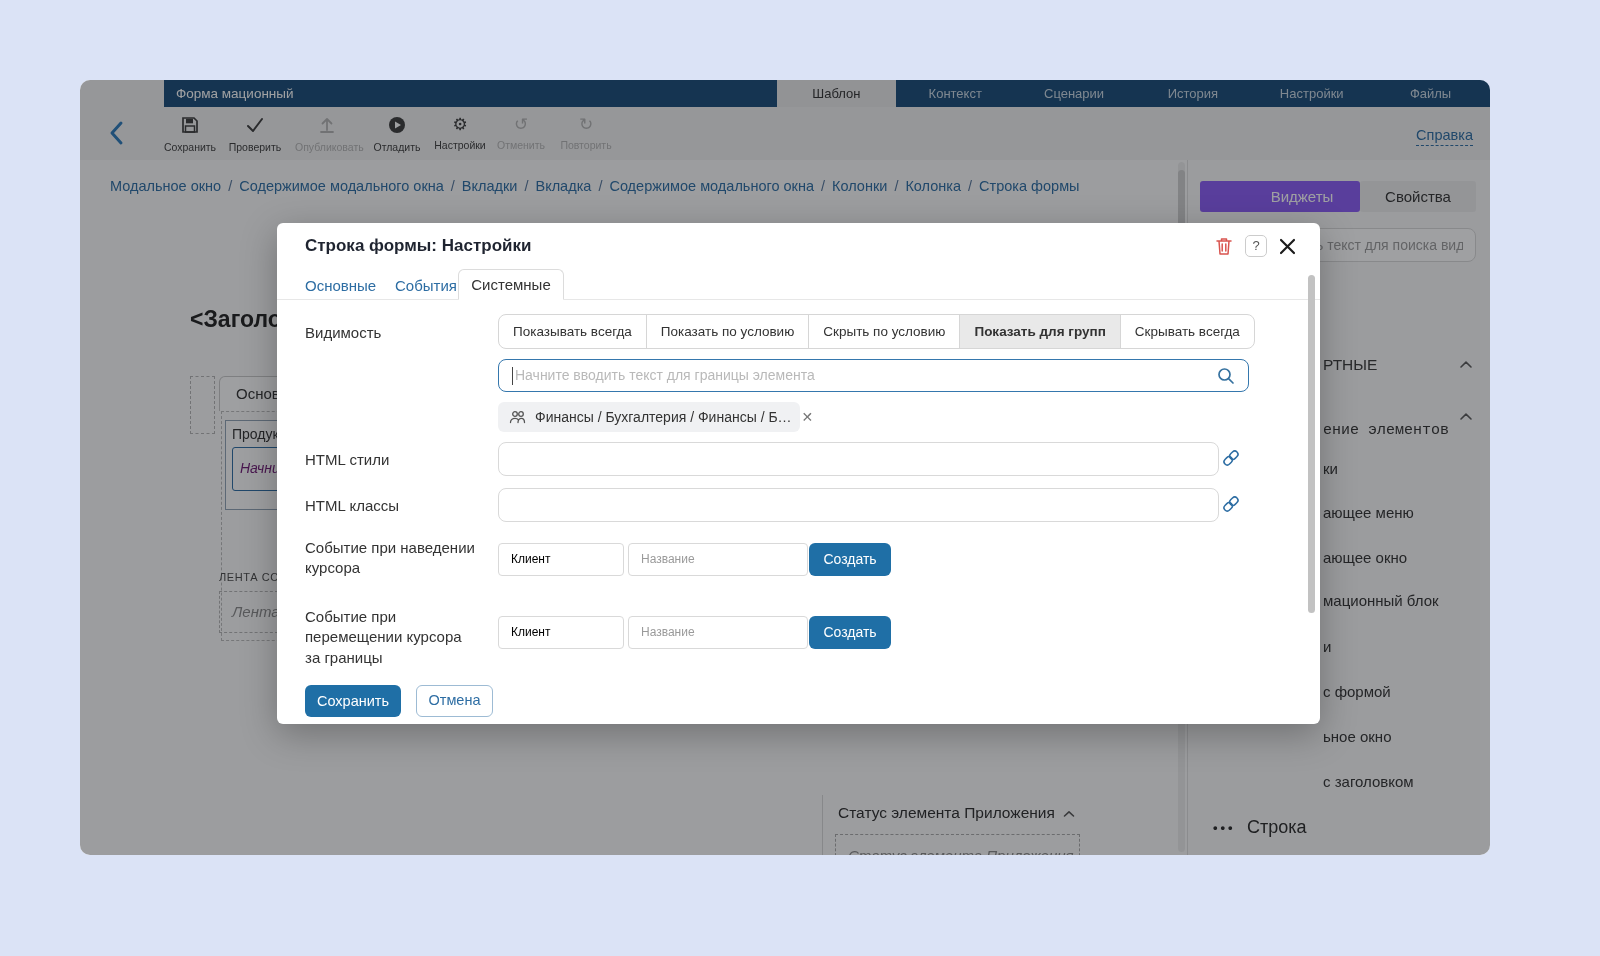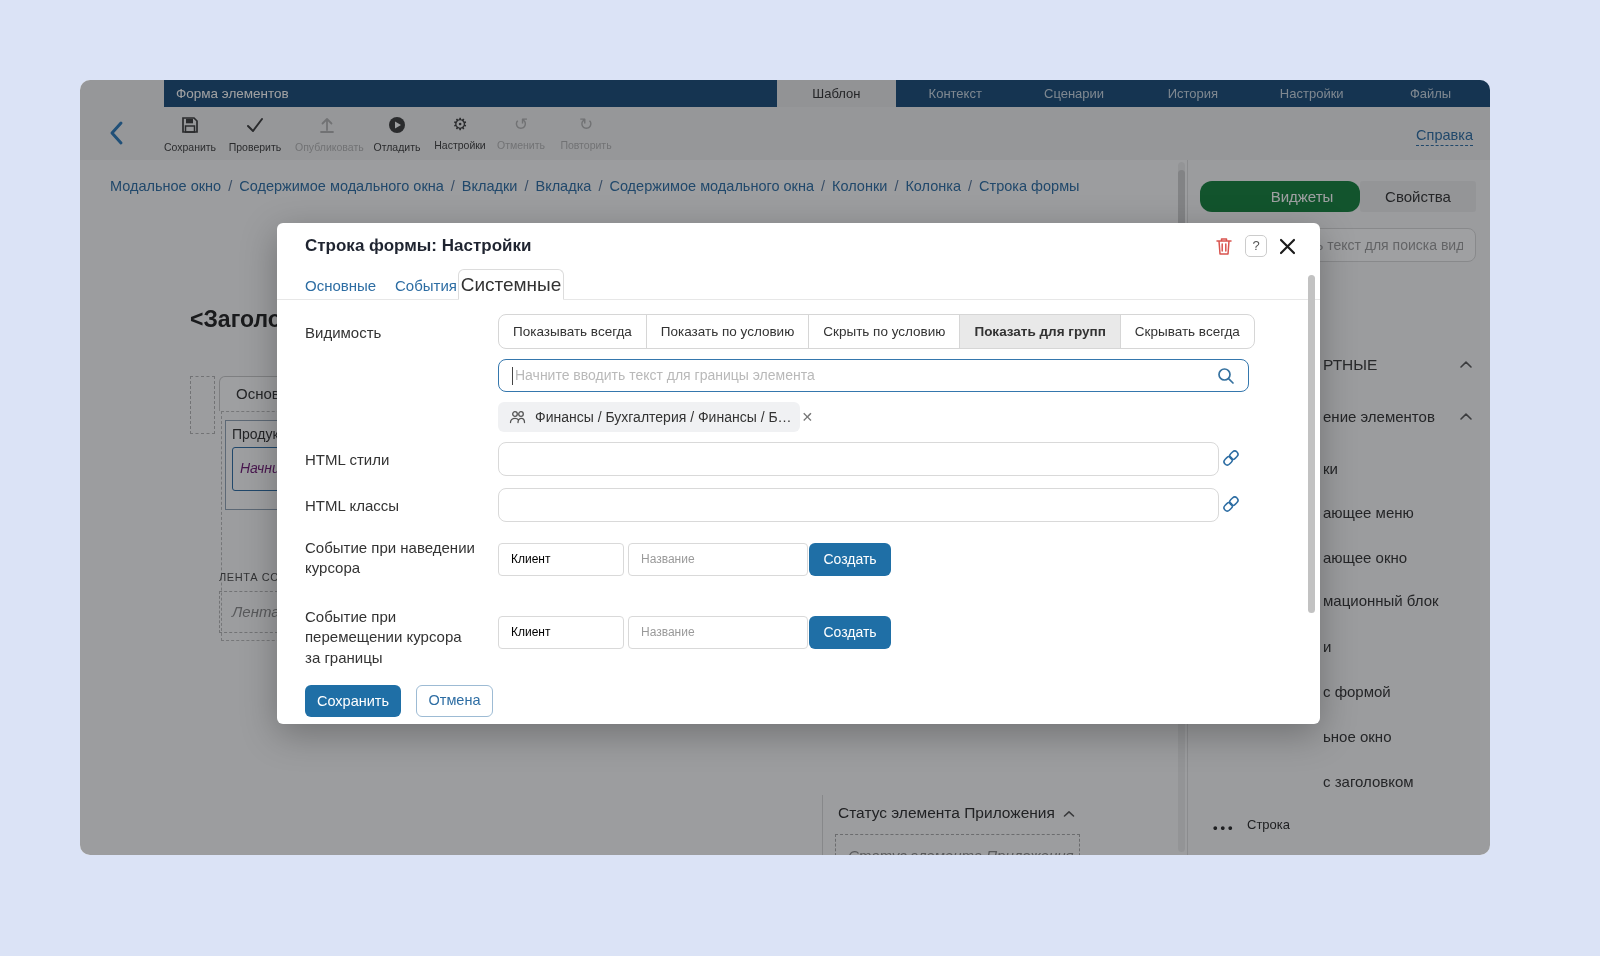--- a/index.html
+++ b/index.html
@@ -45,40 +45,40 @@
   .cv-status-box { left:755px; top:674px; width:245px; height:46px; border:1px dashed #a9a9a9; }
   .cv-status-ph { left:12px; top:12px; font-style:italic; color:#8a8a8a; font-size:15px; }
   .cv-chev { display:inline-block; margin-left:8px; }
   .cv-scroll { left:1098px; top:82px; width:7px; height:690px; background:#ececec; border-radius:4px; }
   .cv-scroll-thumb { left:1098px; top:90px; width:7px; height:430px; background:#cfcfcf; border-radius:4px; }
 
   
   .sidebar { left:1107px; top:80px; width:303px; height:695px; background:#f8f8f8; border-left:1px solid #dedede; }
   .sb-tabs { left:12px; top:21px; width:276px; height:31px; display:flex; gap:0; }
   .sb-tab { flex:1; text-align:center; line-height:31px; font-size:15px; cursor:pointer; }
-  .sb-tab.widgets { background:#15803d; color:#fff; border-radius:12px;padding-left:44px; }
+  .sb-tab.widgets { background:#8b5cf6; color:#fff; border-radius:3px;padding-left:44px; }
   .sb-tab.props { background:#ededed; color:#333; border-radius:3px; }
   .sb-search { left:12px; top:68px; width:276px; height:34px; border:1px solid #d9d9d9; border-radius:8px; background:#fff; font-size:14px; color:#6f6f6f; padding:0 12px; font-family:"Liberation Sans",sans-serif; }
   .sb-search::placeholder { color:#9b9b9b; }
   .sb-frag { position:absolute; left:135px; font-size:15px; color:#333; white-space:nowrap; }
   .sb-frag.section { font-size:15.5px; color:#3a3a3a; }
   .sb-chev { position:absolute; left:271px; width:14px; height:9px; }
   .sb-icon { position:absolute; left:25px; }
-  .sb-label { position:absolute; left:59px; font-size:13px; color:#2b2b2b; }
+  .sb-label { position:absolute; left:59px; font-size:18px; color:#2b2b2b; }
   .dots-icon { letter-spacing:3px; font-size:13px; color:#2b2b2b; font-weight:bold; }
 
   
   .overlay { left:0; top:0; width:1410px; height:775px; background:rgba(14,17,23,0.40); z-index:50; }
   .modal { left:197px; top:143px; width:1043px; height:501px; background:#fff; border-radius:6px; box-shadow:0 10px 36px rgba(0,0,0,.28); z-index:100; }
   .m-title { left:28px; top:13px; font-size:17px; font-weight:bold; color:#1f2430; }
   .m-hicons { right:24px; top:12px; display:flex; align-items:center; gap:12px; }
   .m-help { width:22px; height:22px; border:1px solid #ccc; border-radius:5px; color:#555; font-size:13px; text-align:center; line-height:20px; background:#fff; }
   .m-tabrow { left:0px; top:76px; width:1043px; height:1px; background:#e7e7e7; }
   .m-tab { position:absolute; top:54px; font-size:15px; color:#2d6da3; cursor:pointer; }
-  .m-tab-active { left:181px; top:46px; width:106px; height:31px; border:1px solid #dcdcdc; border-bottom:1px solid #fff; border-radius:6px 6px 0 0; background:#fff; text-align:center; line-height:30px; font-size:19px; color:#333; z-index:2; }
+  .m-tab-active { left:181px; top:46px; width:106px; height:31px; border:1px solid #dcdcdc; border-bottom:1px solid #fff; border-radius:6px 6px 0 0; background:#fff; text-align:center; line-height:30px; font-size:15px; color:#333; z-index:2; }
   .m-label { position:absolute; left:28px; font-size:15px; color:#333; }
   .seg { left:221px; top:91px; height:35px; display:flex; border:1px solid #d6d6d6; border-radius:8px; overflow:hidden; background:#fff; }
   .seg-btn { padding:0 14px; line-height:33px; font-size:13.5px; color:#333; border-left:1px solid #d6d6d6; cursor:pointer; white-space:nowrap; }
   .seg-btn:first-child { border-left:none; }
   .seg-btn.active { background:#e9e9e9; font-weight:bold; }
   .m-search { left:221px; top:136px; width:751px; height:33px; border:1.5px solid #3577ad; border-radius:8px; background:#fff; }
   .m-caret { left:13px; top:7px; width:1px; height:18px; background:#444; }
   .m-search-ph { left:16px; top:7px; font-size:14px; color:#b9b9b9; }
   .m-tag { left:221px; top:179px; width:302px; height:30px; background:#f0f1f3; border-radius:6px; display:flex; align-items:center; padding:0 10px; gap:8px; }
   .m-tag-text { font-size:14px; color:#333; white-space:nowrap; }
@@ -92,21 +92,21 @@
   .m-cancel { left:139px; top:462px; width:77px; height:32px; background:#fff; border:1.5px solid #9dbbd4; border-radius:6px; color:#2d6da3; font-size:14.5px; text-align:center; line-height:29px; cursor:pointer; }
   .m-scroll { left:1031px; top:52px; width:7px; height:338px; background:#c2c2c2; border-radius:4px; }
   svg { display:block; }
 </style>
 </head>
 <body>
 
 <div class="app">
 
   <div class="abs hdr-left"></div>
-  <div class="abs hdr-title">Форма элементов</div>
+  <div class="abs hdr-title">Форма мационный</div>
   <div class="abs hdr-tabs">
     <div class="hdr-tab active">Шаблон</div>
     <div class="hdr-tab">Контекст</div>
     <div class="hdr-tab">Сценарии</div>
     <div class="hdr-tab">История</div>
     <div class="hdr-tab">Настройки</div>
     <div class="hdr-tab">Файлы</div>
   </div>
 
   <div class="abs toolbar">
@@ -203,21 +203,21 @@
       <div class="sb-tab widgets">Виджеты</div>
       <div class="sb-tab props">Свойства</div>
     </div>
     <input class="abs sb-search" placeholder="Начните вводить текст для поиска виджета" style="">
     <div class="sb-frag section" style="top:196px;">РТНЫЕ</div>
     <div class="sb-chev" style="top:200px;">
         <svg width="14" height="9" viewBox="0 0 14 9">
           <polyline points="2,7 7,2.2 12,7" fill="none" stroke="#5a5a5a" stroke-width="1.6" stroke-linecap="round" stroke-linejoin="round"></polyline>
         </svg>
       </div>
-    <div class="sb-frag" style="top:248px;">ение элементов</div>
+    <div class="sb-frag" style="top:262px;font-family:Liberation Mono, monospace;">ение элементов</div>
     <div class="sb-chev" style="top:252px;">
         <svg width="14" height="9" viewBox="0 0 14 9">
           <polyline points="2,7 7,2.2 12,7" fill="none" stroke="#5a5a5a" stroke-width="1.6" stroke-linecap="round" stroke-linejoin="round"></polyline>
         </svg>
       </div>
     <div class="sb-frag" style="top:300px;">ки</div>
     <div class="sb-frag" style="top:344px;">ающее меню</div>
     <div class="sb-frag" style="top:389px;">ающее окно</div>
     <div class="sb-frag" style="top:432px;">мационный блок</div>
     <div class="sb-frag" style="top:478px;">и</div>

